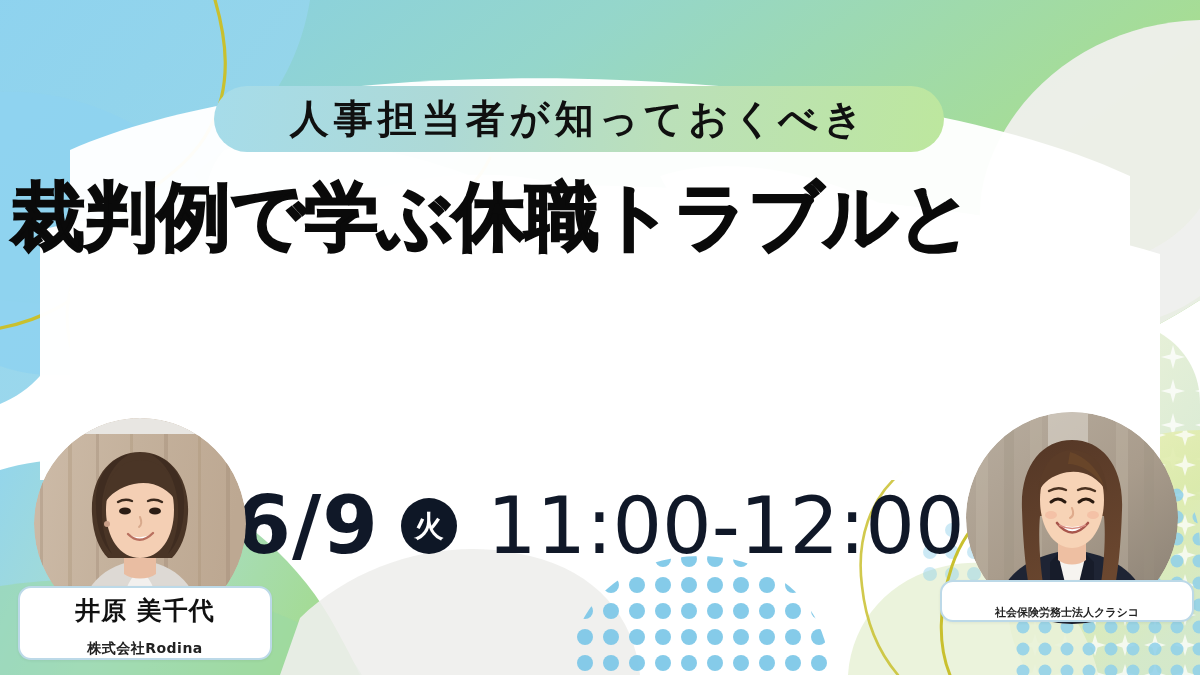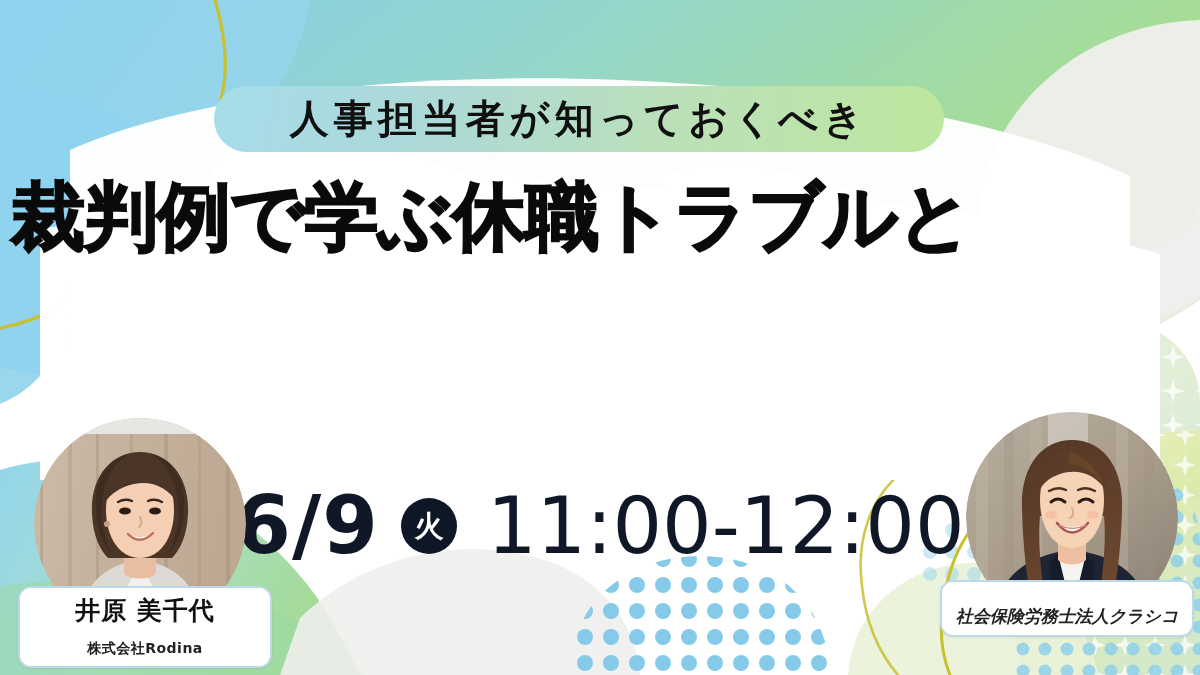--- a/index.html
+++ b/index.html
@@ -85,34 +85,34 @@
   .photo{
     width:212px;height:212px;border-radius:50%;overflow:hidden;
     position:relative;margin:0 auto;
   }
   .speaker.left .photo{margin-left:16px;}
   .speaker.right .photo{margin-left:26px;}
 
   .card{
     position:relative;margin-top:-44px;
     background:#ffffff;border:2px solid #bcd9e8;border-radius:13px;
-    padding:9px 8px 9px;text-align:center;
+    padding:9px 8px 1px;text-align:center;
     box-shadow:0 1px 3px rgba(0,0,0,.06);
   }
   .sp-name{
     font-family:"DejaVu Sans","Liberation Sans",sans-serif;
     font-weight:700;font-size:25px;color:#111111;line-height:1.12;
     letter-spacing:1px;white-space:nowrap;
   }
   .sp-org{
     font-family:"DejaVu Sans","Liberation Sans",sans-serif;
     font-weight:700;font-size:14px;color:#222222;line-height:1.2;
     letter-spacing:.5px;margin-top:15px;white-space:nowrap;
   }
-  .speaker.right .sp-org{font-size:17px;letter-spacing:0px;font-style:italic;}
+  .speaker.right .sp-org{font-size:11px;letter-spacing:0px;}
 </style>
 </head>
 <body>
 
 <div id="banner">
 
   <div class="bg">
     <svg viewBox="0 0 1200 675" xmlns="http://www.w3.org/2000/svg">
       <defs>
         <linearGradient id="gBlueGreenTop" x1="0" y1="0" x2="1" y2="0.4">

